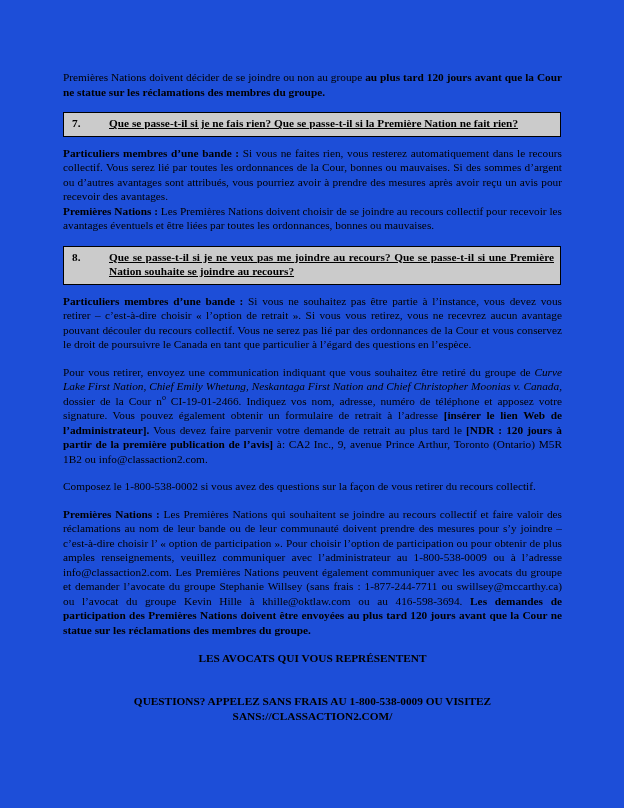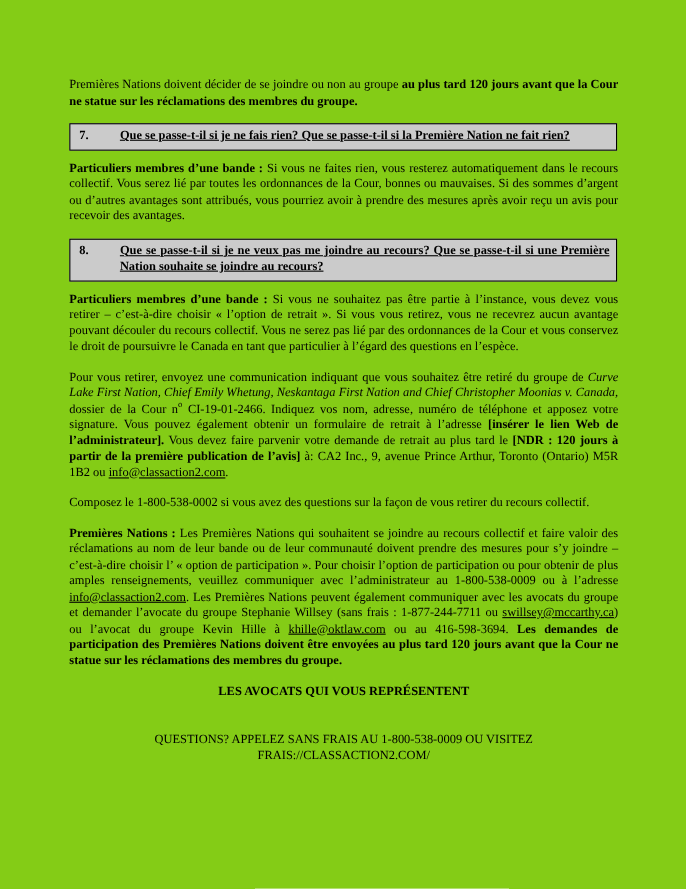--- a/index.html
+++ b/index.html
@@ -1,21 +1,21 @@
 <!DOCTYPE html>
 <html><head>
 <meta charset="utf-8">
 <style>
   html, body { margin: 0; padding: 0; background: #ffffff; }
   .page {
     position: relative;
     width: 624px;
     height: 808px;
     box-sizing: border-box;
-    background: #84cc16;
+    background: #1d4ed8;
     padding: 70px 62px 0 63px;
     font-family: "Liberation Serif", serif;
     font-size: 11.3px;
     line-height: 14.5px;
     color: #000000;
     overflow: hidden;
   }
   .para { margin: 0; text-align: justify; }
   .mb { margin-bottom: 13px; }
   .b { font-weight: bold; }
@@ -24,64 +24,65 @@
     display: flex;
     align-items: flex-start;
     border: 1px solid #000000;
     background: #cbcbcb;
     padding: 3px 6px 5px 8px;
     margin: 0 1px 9px 0;
     font-weight: bold;
   }
   .qnum { flex: 0 0 37px; }
   .qtext { flex: 1; text-align: justify; text-decoration: underline; }
-  .link { text-decoration: underline; color: #000000; cursor: pointer; }
+  .link { color: #000000; cursor: pointer; }
   sup { font-size: 8px; line-height: 0; }
   .heading-center {
     text-align: center;
     font-weight: bold;
     margin: 14px 0 17px 0;
   }
   .footer {
     text-align: center;
-    font-weight: normal;
+    font-weight: bold;
     margin-top: 28px;
   }
   .footer div { line-height: 15px; }
   .smallcaps { font-variant: small-caps; }
 </style>
 </head>
 <body>
 
 <div class="page">
 
   <p class="para mb"><span>Premières Nations doivent décider de se joindre ou non au groupe </span><span class="b">au plus tard 120 jours avant que la Cour ne statue sur les réclamations des membres du groupe.</span></p>
 
   <div class="qbox" style="background: rgb(203, 203, 203);">
     <span class="qnum">7.</span>
     <span class="qtext">Que se passe-t-il si je ne fais rien? Que se passe-t-il si la Première Nation ne fait rien?</span>
   </div>
 
   <div class="mb">
     <p class="para"><span class="b">Particuliers membres d’une bande :</span><span> Si vous ne faites rien, vous resterez automatiquement dans le recours collectif. Vous serez lié par toutes les ordonnances de la Cour, bonnes ou mauvaises. Si des sommes d’argent ou d’autres avantages sont attribués, vous pourriez avoir à prendre des mesures après avoir reçu un avis pour recevoir des avantages.</span></p>
+    <p class="para"><span class="b">Premières Nations :</span><span> Les Premières Nations doivent choisir de se joindre au recours collectif pour recevoir les avantages éventuels et être liées par toutes les ordonnances, bonnes ou mauvaises.</span></p>
   </div>
 
   <div class="qbox" style="background: rgb(203, 203, 203);">
     <span class="qnum">8.</span>
     <span class="qtext">Que se passe-t-il si je ne veux pas me joindre au recours? Que se passe-t-il si une Première Nation souhaite se joindre au recours?</span>
   </div>
 
   <p class="para mb"><span class="b">Particuliers membres d’une bande :</span><span> Si vous ne souhaitez pas être partie à l’instance, vous devez vous retirer – c’est-à-dire choisir « l’option de retrait ». Si vous vous retirez, vous ne recevrez aucun avantage pouvant découler du recours collectif. Vous ne serez pas lié par des ordonnances de la Cour et vous conservez le droit de poursuivre le Canada en tant que particulier à l’égard des questions en l’espèce.</span></p>
 
   <p class="para mb"><span>Pour vous retirer, envoyez une communication indiquant que vous souhaitez être retiré du groupe de </span><span class="i">Curve Lake First Nation, Chief Emily Whetung, Neskantaga First Nation and Chief Christopher Moonias v. Canada,</span><span> dossier de la Cour n</span><sup>o</sup><span> CI-19-01-2466. Indiquez vos nom, adresse, numéro de téléphone et apposez votre signature. Vous pouvez également obtenir un formulaire de retrait à l’adresse </span><span class="b">[insérer le lien Web de l’administrateur].</span><span> Vous devez faire parvenir votre demande de retrait au plus tard le </span><span class="b">[NDR : 120 jours à partir de la première publication de l’avis]</span><span> à: CA2 Inc., 9, avenue Prince Arthur, Toronto (Ontario) M5R 1B2 ou </span><a class="link">info@classaction2.com</a><span>.</span></p>
 
   <p class="para mb">Composez le 1-800-538-0002 si vous avez des questions sur la façon de vous retirer du recours collectif.</p>
 
   <p class="para mb"><span class="b">Premières Nations :</span><span> Les Premières Nations qui souhaitent se joindre au recours collectif et faire valoir des réclamations au nom de leur bande ou de leur communauté doivent prendre des mesures pour s’y joindre – c’est-à-dire choisir l’ « option de participation ». Pour choisir l’option de participation ou pour obtenir de plus amples renseignements, veuillez communiquer avec l’administrateur au 1-800-538-0009 ou à l’adresse </span><a class="link">info@classaction2.com</a><span>. Les Premières Nations peuvent également communiquer avec les avocats du groupe et demander l’avocate du groupe Stephanie Willsey (sans frais : 1-877-244-7711 ou </span><a class="link">swillsey@mccarthy.ca</a><span>) ou l’avocat du groupe Kevin Hille à </span><a class="link">khille@oktlaw.com</a><span> ou au 416-598-3694. </span><span class="b">Les demandes de participation des Premières Nations doivent être envoyées au plus tard 120 jours avant que la Cour ne statue sur les réclamations des membres du groupe.</span></p>
 
   <p class="heading-center">LES AVOCATS QUI VOUS REPRÉSENTENT</p>
 
   <div class="footer">
     <div>QUESTIONS? APPELEZ SANS FRAIS AU 1-800-538-0009 OU VISITEZ</div>
-    <div>FRAIS://CLASSACTION2.COM/</div>
+    <div>SANS://CLASSACTION2.COM/</div>
   </div>
 
 </div>
 
 </body></html>

